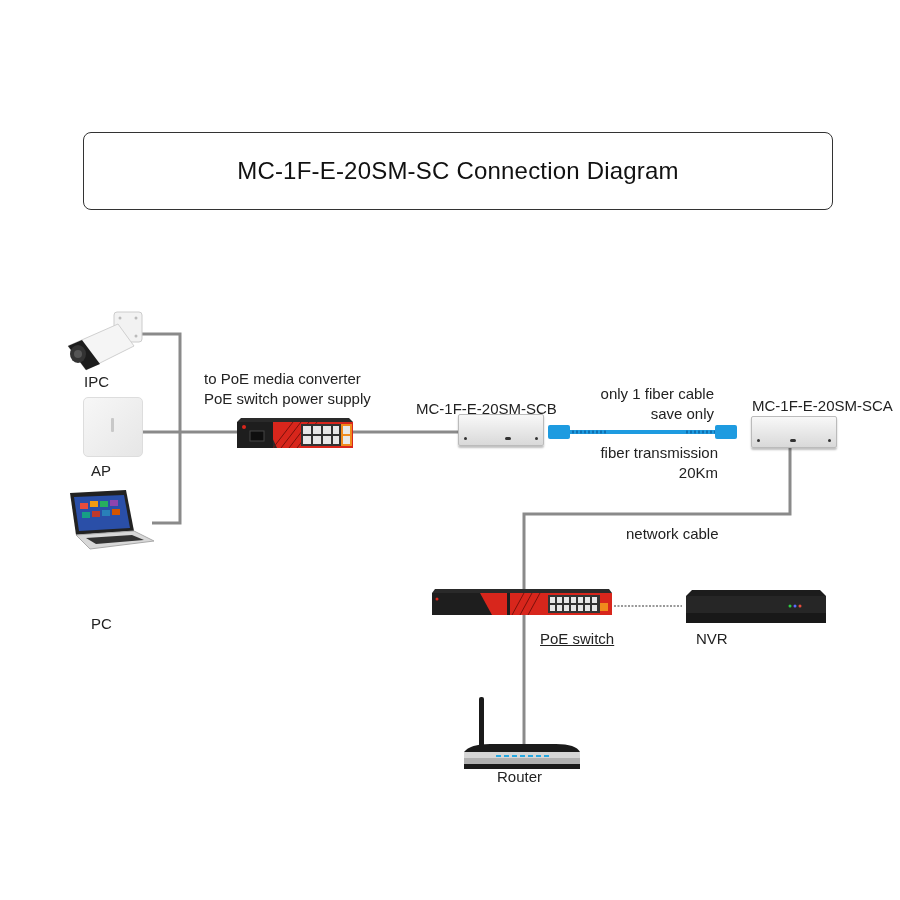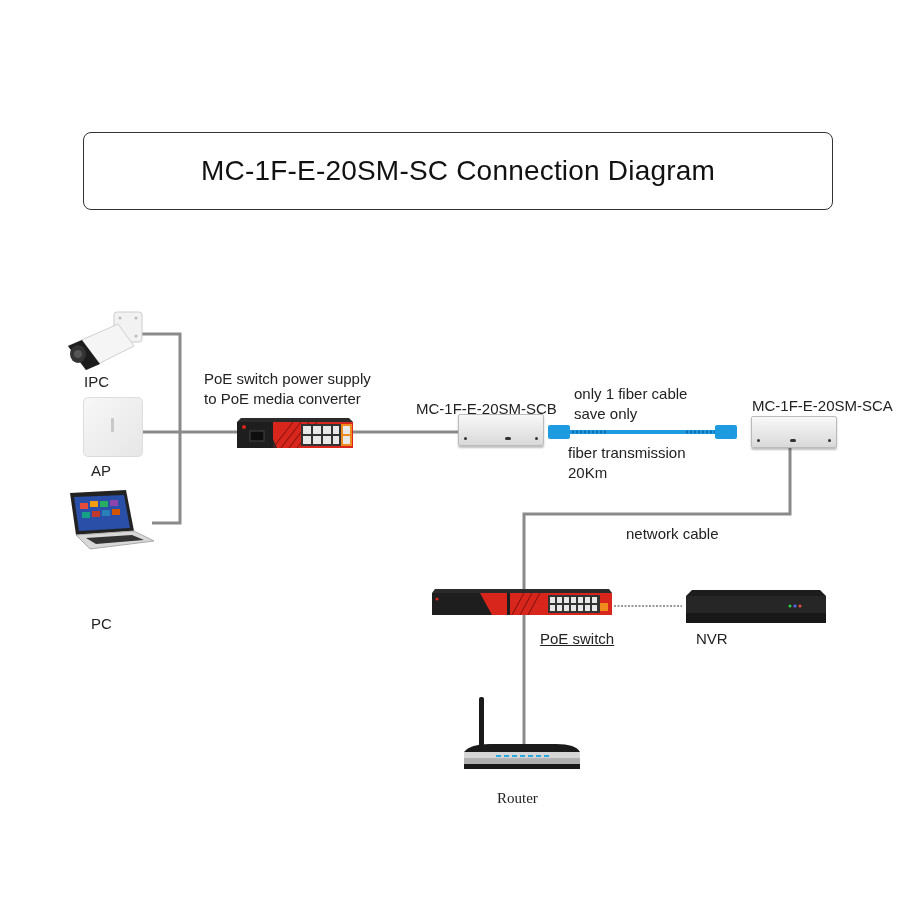--- a/index.html
+++ b/index.html
@@ -1,21 +1,21 @@
 <!DOCTYPE html>
 <html><head>
   <meta charset="utf-8">
   <style>
     html, body { margin: 0; padding: 0; background: #ffffff; }
     body { width: 900px; height: 900px; position: relative; overflow: hidden; font-family: "Liberation Sans", sans-serif; color: #1a1a1a; }
     .abs { position: absolute; }
     .title-box { left: 83px; top: 132px; width: 750px; height: 78px; border: 1.5px solid #333; border-radius: 8px; box-sizing: border-box; display: flex; align-items: center; justify-content: center; }
-    .title-text { font-size: 28px; color: #111; letter-spacing: 0.2px; }
+    .title-text { font-size: 24px; color: #111; letter-spacing: 0.2px; }
     .lbl { font-size: 15px; color: #222; white-space: nowrap; }
-    .lbl-c { text-align: left; }
+    .lbl-c { text-align: right; }
     svg.wires { position: absolute; left: 0; top: 0; }
   </style>
 </head>
 <body>
 
 <div class="abs title-box">
   <span class="title-text">MC-1F-E-20SM-SC Connection Diagram</span>
 </div>
 
 <svg class="wires" width="900" height="900">
@@ -68,22 +68,22 @@
       <rect x="26" y="22" width="8" height="6" fill="#c0392b"></rect>
     <rect x="36" y="21" width="8" height="6" fill="#2980b9"></rect>
       <rect x="46" y="20" width="8" height="6" fill="#d35400"></rect>
     <path d="M10 46 L68 42 L88 52 L24 60 Z" fill="#d8d8d8" stroke="#aaa"></path>
     <path d="M20 49 L66 46 L78 51 L30 55 Z" fill="#333"></path>
   </svg>
 </div>
 <div class="abs lbl" style="left:91px; top:567px;margin-top:48px;">PC</div>
 
 <div class="abs lbl" style="left:204px; top:369px; line-height:20px;">
+  <div>to PoE media converter</div>
   <div>PoE switch power supply</div>
-  <div>to PoE media converter</div>
 </div>
 <div class="abs" style="left:237px; top:414px; width:116px; height:34px;">
   <svg width="116" height="34">
     <path d="M4 4 L112 4 L116 8 L116 34 L0 34 L0 8 Z" fill="#2a2a2a"></path>
     <path d="M28 8 L116 8 L116 34 L40 34 Z" fill="#d8261c"></path>
     <g stroke="#7a120c" stroke-width="1">
       <line x1="36" y1="34" x2="56" y2="8"></line>
         <line x1="44" y1="34" x2="64" y2="8"></line>
       <line x1="52" y1="34" x2="72" y2="8"></line>
         <line x1="60" y1="34" x2="80" y2="8"></line>
@@ -193,13 +193,13 @@
         <rect x="44" y="61" width="5" height="2"></rect>
         <rect x="52" y="61" width="5" height="2"></rect>
         <rect x="60" y="61" width="5" height="2"></rect>
         <rect x="68" y="61" width="5" height="2"></rect>
         <rect x="76" y="61" width="5" height="2"></rect>
         <rect x="84" y="61" width="5" height="2"></rect>
     </g>
     <rect x="4" y="70" width="116" height="5" fill="#1a1a1a"></rect>
   </svg>
 </div>
-<div class="abs lbl" style="left:497px; top:790px;font-family:Liberation Serif, serif;">Router</div>
+<div class="abs lbl" style="left:497px; top:768px;">Router</div>
 
 </body></html>

